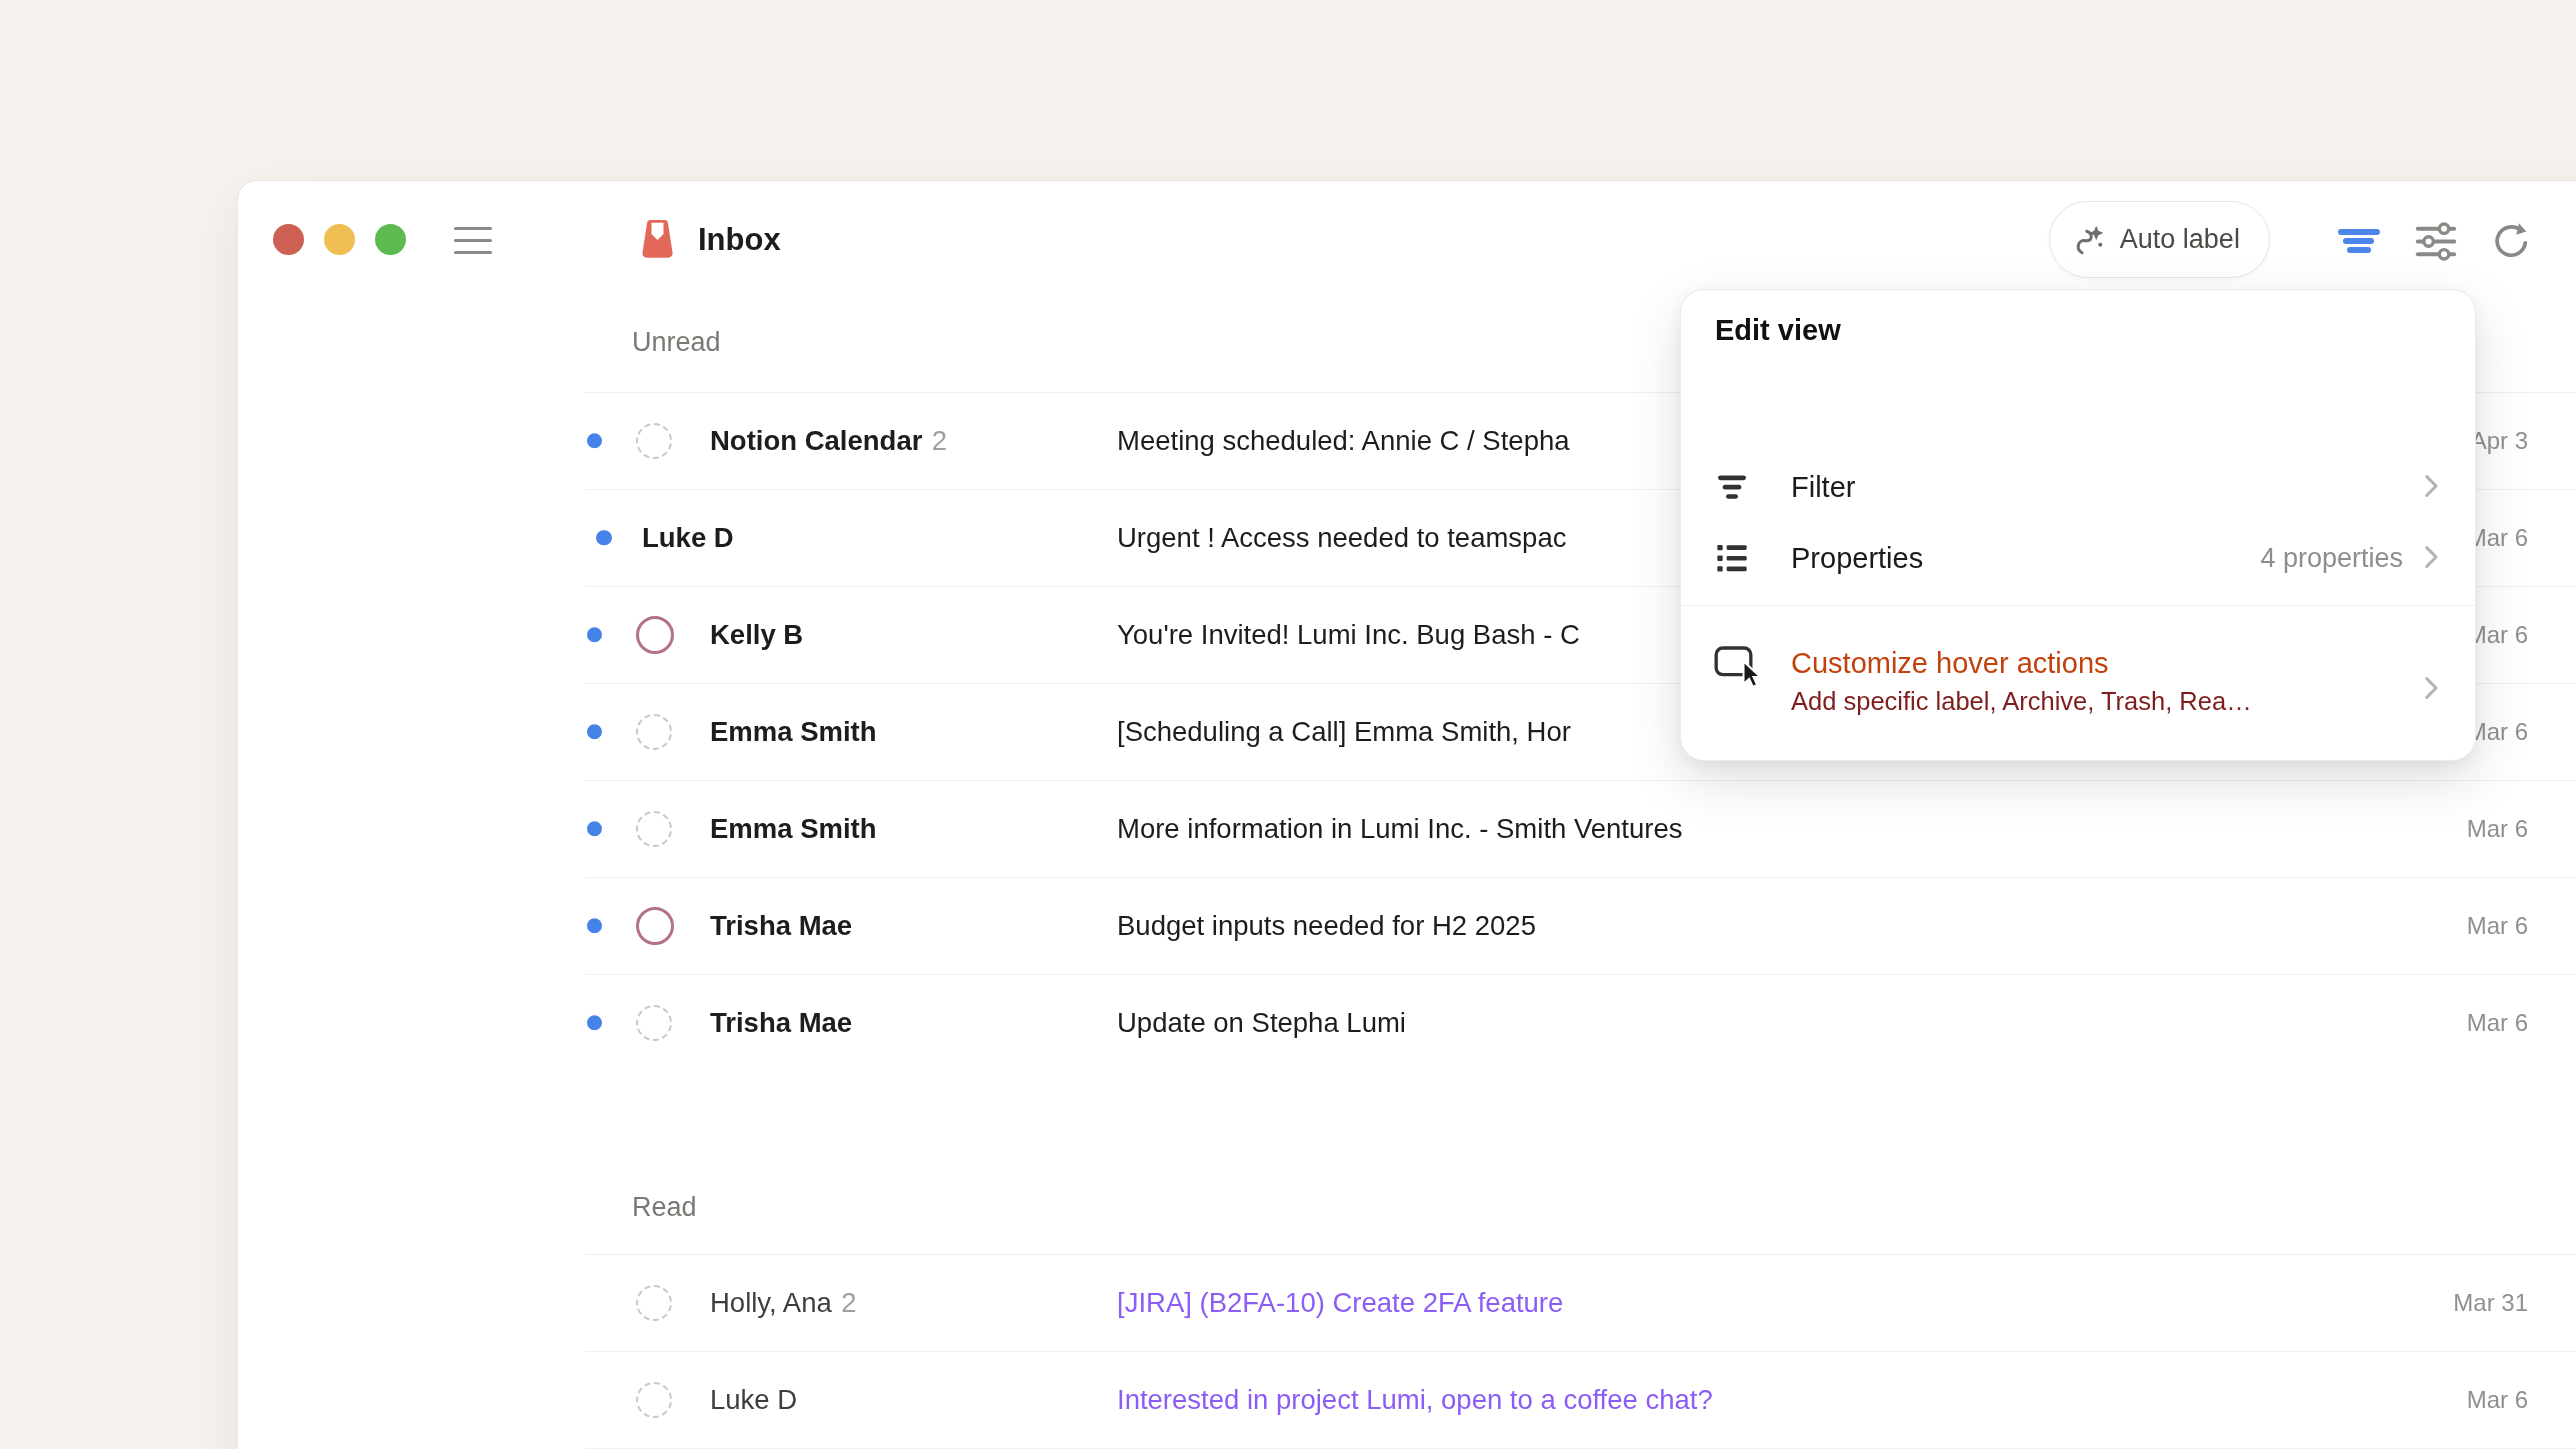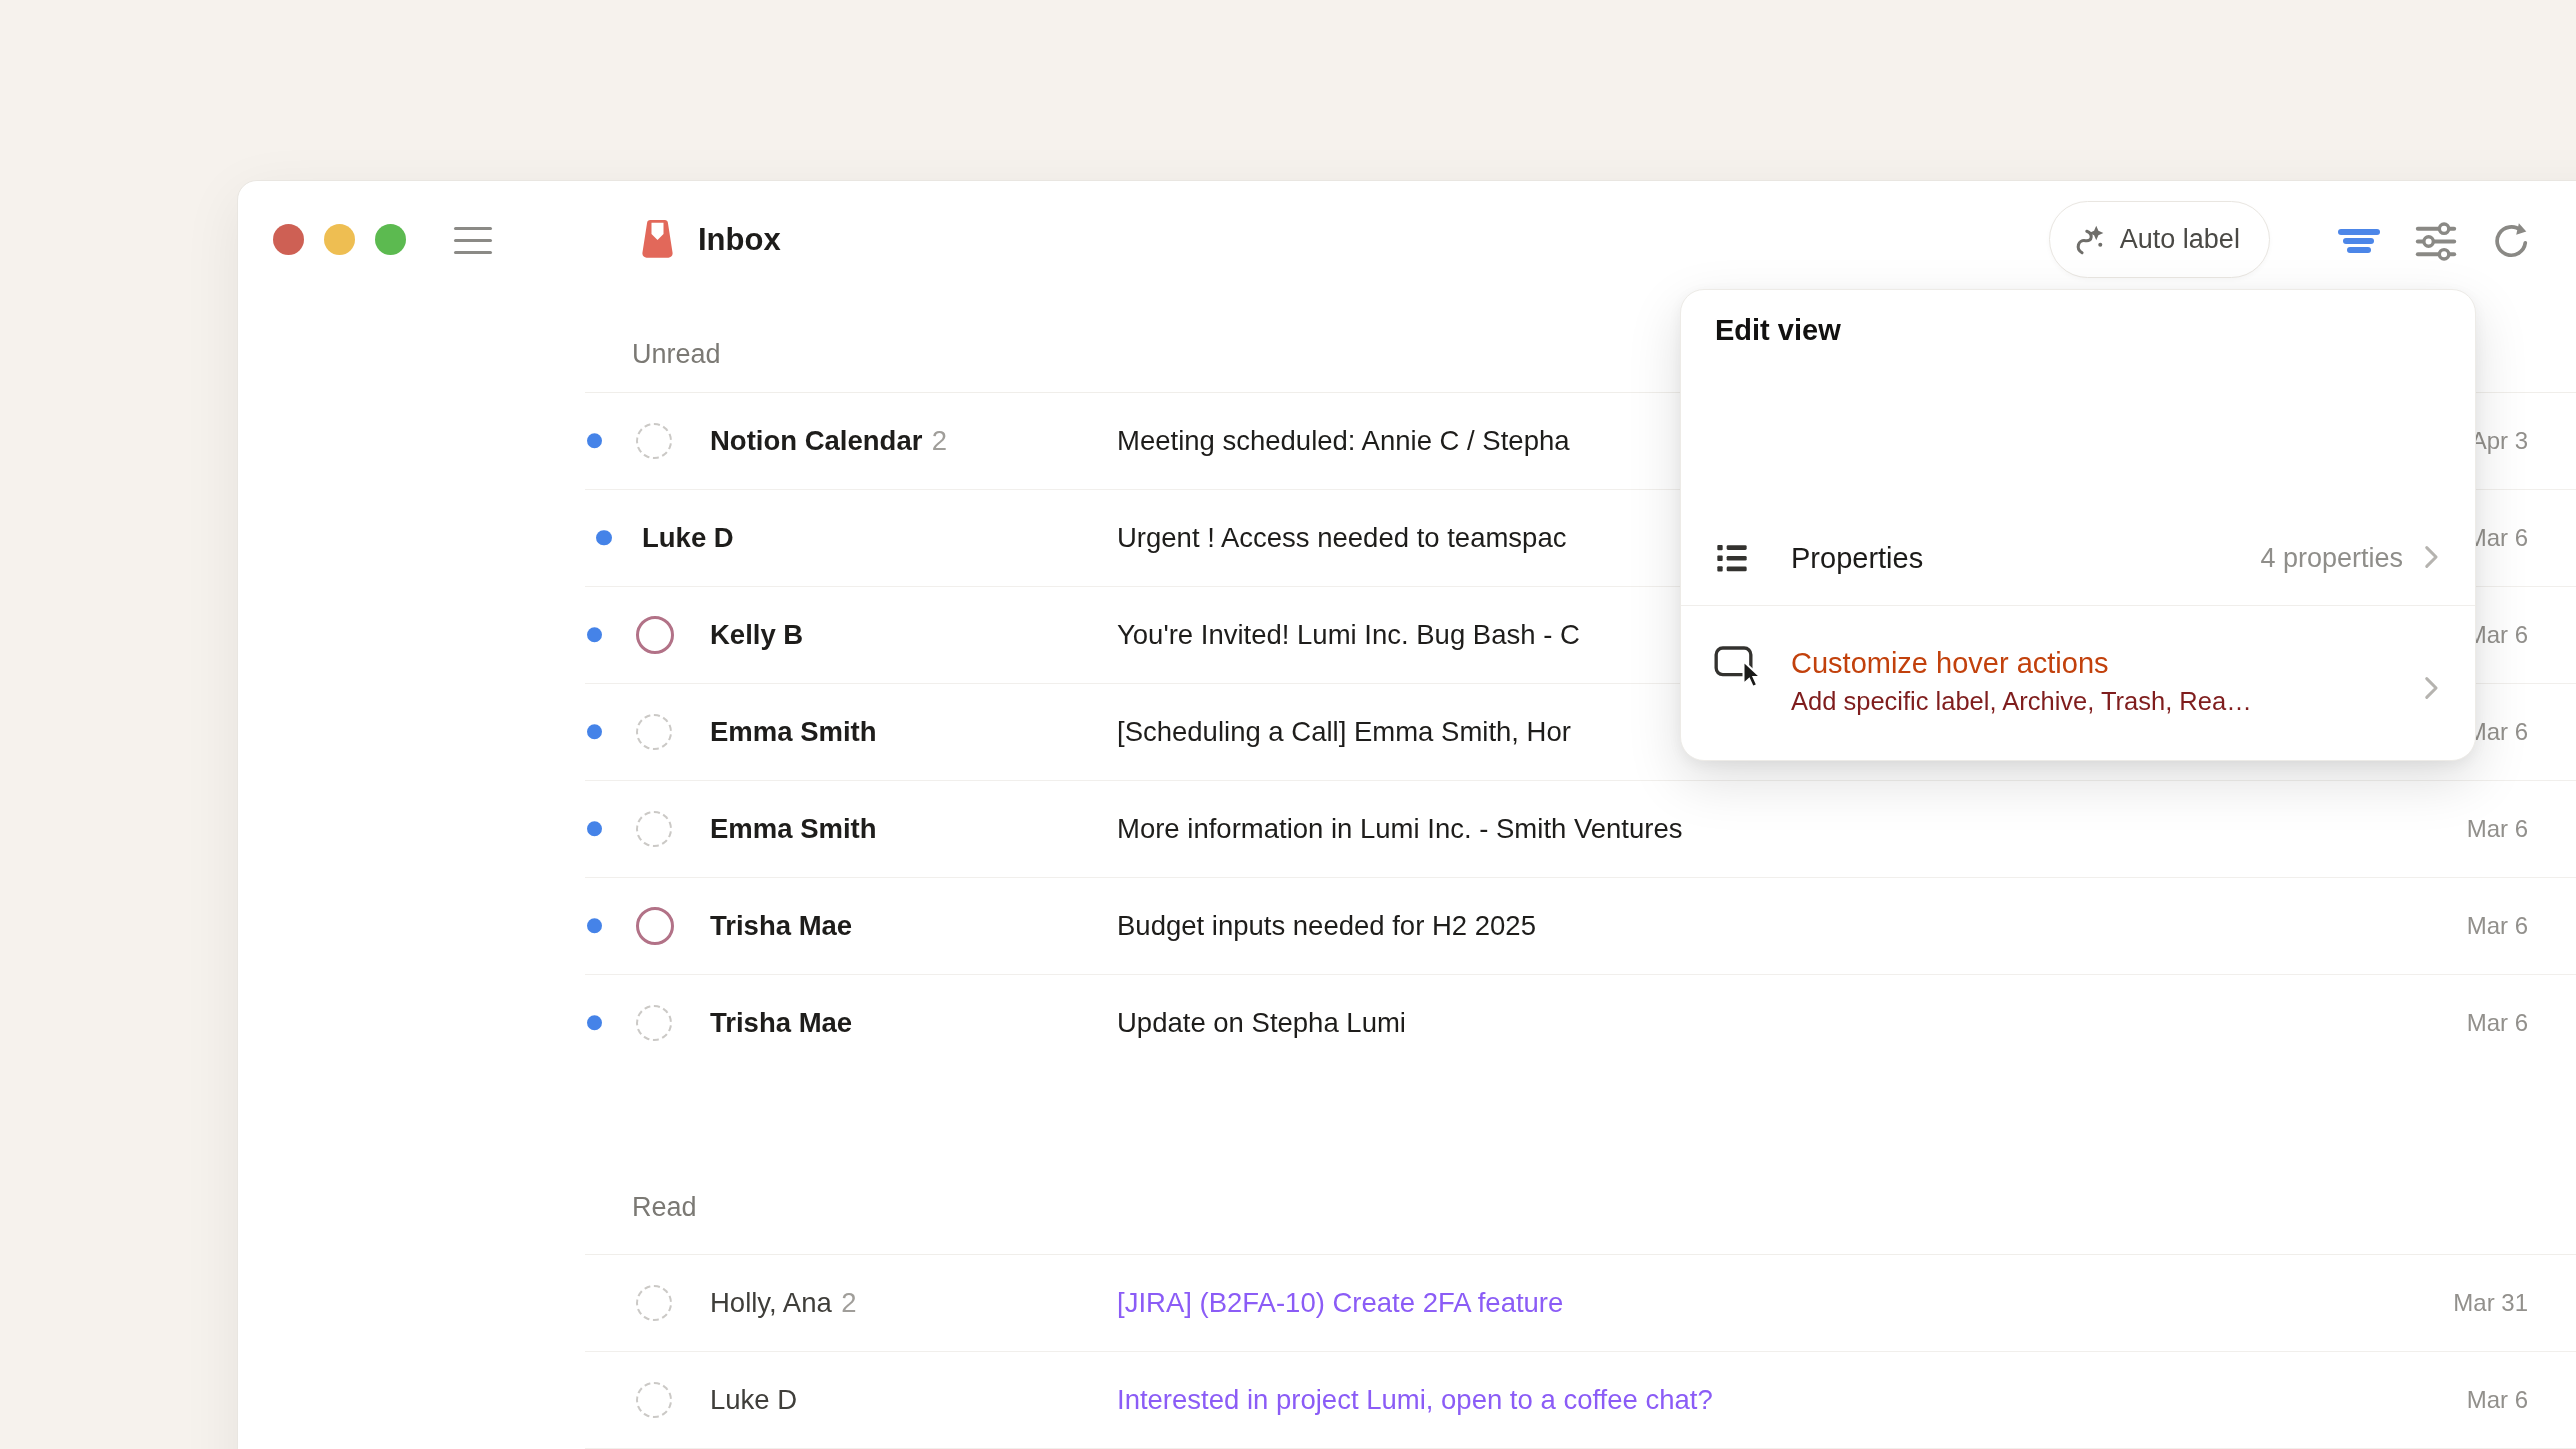--- a/index.html
+++ b/index.html
@@ -128,21 +128,21 @@
       </g>
     </svg>
   </div>
   <div class="topicon ti-refresh">
     <svg width="39" height="39" viewBox="0 0 58 58">
       <path d="M43 13 A21 21 0 1 0 49.5 31" stroke="#8A8985" stroke-width="5.5" fill="none" stroke-linecap="round"></path>
       <path d="M40 2 L51 14 L36 19 Z" fill="#8A8985"></path>
     </svg>
   </div>
 
-  <span class="section-label" style="top:157px">Unread</span>
+  <span class="section-label" style="top:145px">Unread</span>
   <div class="rows no-last-border" style="top:211px">
       <div class="row">
         <span class="dot"></span>
         <span class="avatar dashed"></span>
         <span class="sender">Notion Calendar<span class="count">2</span></span>
         <span class="subject">Meeting scheduled: Annie C / Stepha</span>
         <span class="date">Apr 3</span>
       </div>
       <div class="row no-avatar">
         <span class="dot"></span>
@@ -201,20 +201,37 @@
         <span class="subject">Interested in project Lumi, open to a coffee chat?</span>
         <span class="date">Mar 6</span>
       </div>
     </div>
 </div>
 
 <div class="popover">
   <span class="pop-title">Edit view</span>
 
 
+  <div class="pop-item" style="top:162px">
+    <span class="pop-icon">
+      <svg width="32" height="28" viewBox="0 0 48 42">
+        <g fill="#33322F">
+          <rect x="3" y="3" width="42" height="7" rx="3.5"></rect>
+          <rect x="10" y="17" width="28" height="7" rx="3.5"></rect>
+          <rect x="15" y="31" width="18" height="7" rx="3.5"></rect>
+        </g>
+      </svg>
+    </span>
+    <span class="pop-label">Filter</span>
+    <span class="pop-chevron">
+      <svg width="14.8" height="24" viewBox="0 0 22 36">
+          <path d="M4 4 L18 18 L4 32" stroke="#B5B3AF" stroke-width="4.5" fill="none" stroke-linecap="round" stroke-linejoin="round"></path>
+        </svg>
+    </span>
+  </div>
 
   <div class="pop-item" style="top:233px">
     <span class="pop-icon">
       <svg width="32" height="29.5" viewBox="0 0 48 44">
         <g fill="#33322F">
           <rect x="2" y="2" width="8" height="8" rx="1.5"></rect>
             <rect x="16" y="2.5" width="30" height="7" rx="2"></rect>
           <rect x="2" y="18" width="8" height="8" rx="1.5"></rect>
             <rect x="16" y="18.5" width="30" height="7" rx="2"></rect>
           <rect x="2" y="34" width="8" height="8" rx="1.5"></rect>

